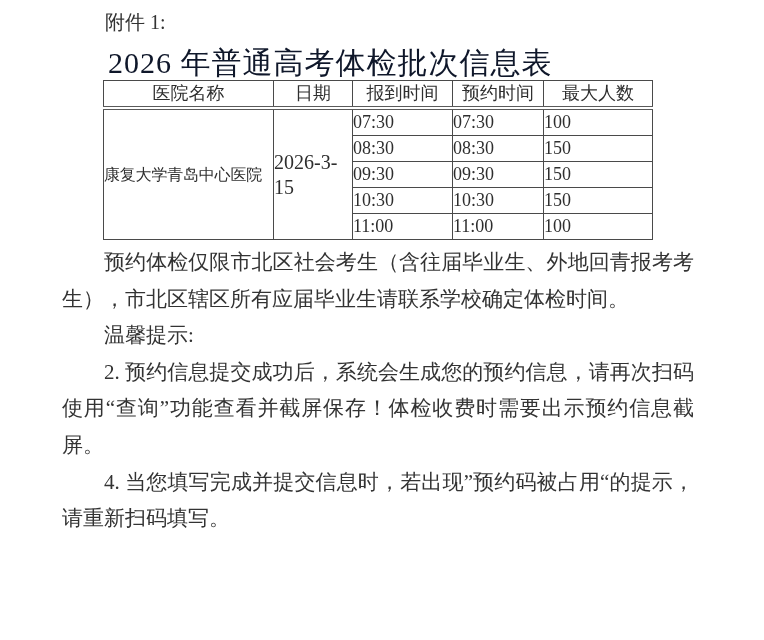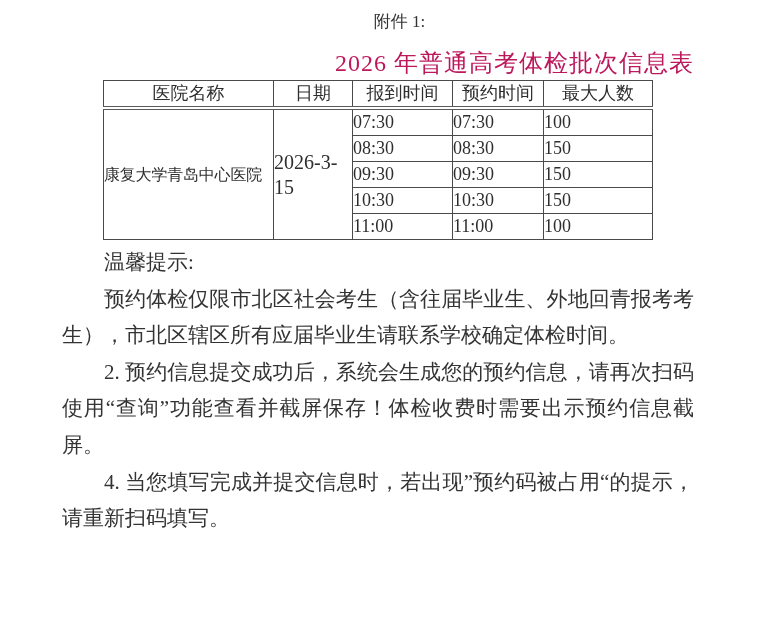--- a/index.html
+++ b/index.html
@@ -12,32 +12,31 @@
     font-family: "Liberation Serif", "DejaVu Serif", serif;
     color: #333333;
   }
   .page {
     width: 764px; height: 640px;
     padding: 8px 70px 0 62px;
     background: #ffffff;
   }
   .attachment-label {
     margin-left: 43px;
-    font-size: 17px;
+    font-size: 20px;
     line-height: 28px;
-    text-align: center;
   }
   .doc-title {
     margin-top: 12px;
-    text-align: right;
+    text-align: left;
     text-indent: 46px;
-    font-size: 24px;
+    font-size: 30px;
     line-height: 30px;
     letter-spacing: 1px;
-    color: #be185d;
+    color: #0f172a;
   }
   .info-table {
     margin-left: 41px;
     margin-top: 2px;
     width: 549px;
     border-collapse: collapse;
     table-layout: fixed;
     font-size: 18px;
     color: #2e2e2e;
   }
@@ -124,19 +123,19 @@
       </tr>
       <tr>
         <td>11:00</td>
         <td>11:00</td>
         <td>100</td>
       </tr>
     </tbody>
   </table>
 
   <div class="notes">
+    <p>预约体检仅限市北区社会考生（含往届毕业生、外地回青报考考生），市北区辖区所有应届毕业生请联系学校确定体检时间。</p>
     <p>温馨提示:</p>
-    <p>预约体检仅限市北区社会考生（含往届毕业生、外地回青报考考生），市北区辖区所有应届毕业生请联系学校确定体检时间。</p>
     <p>2. 预约信息提交成功后，系统会生成您的预约信息，请再次扫码使用“查询”功能查看并截屏保存！体检收费时需要出示预约信息截屏。</p>
     <p>4. 当您填写完成并提交信息时，若出现”预约码被占用“的提示，请重新扫码填写。</p>
   </div>
 
 </div>
 
 </body></html>

